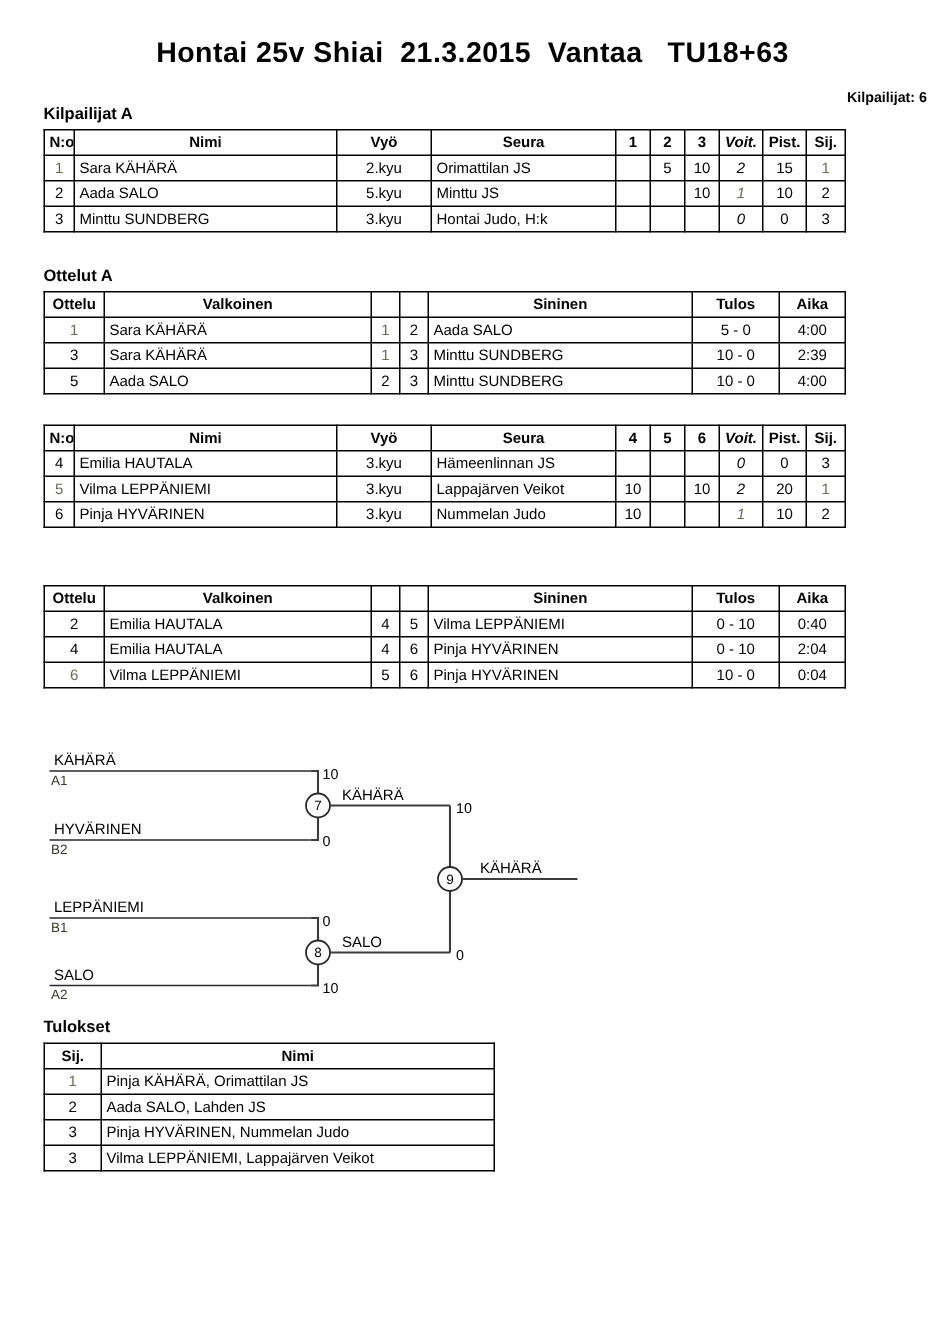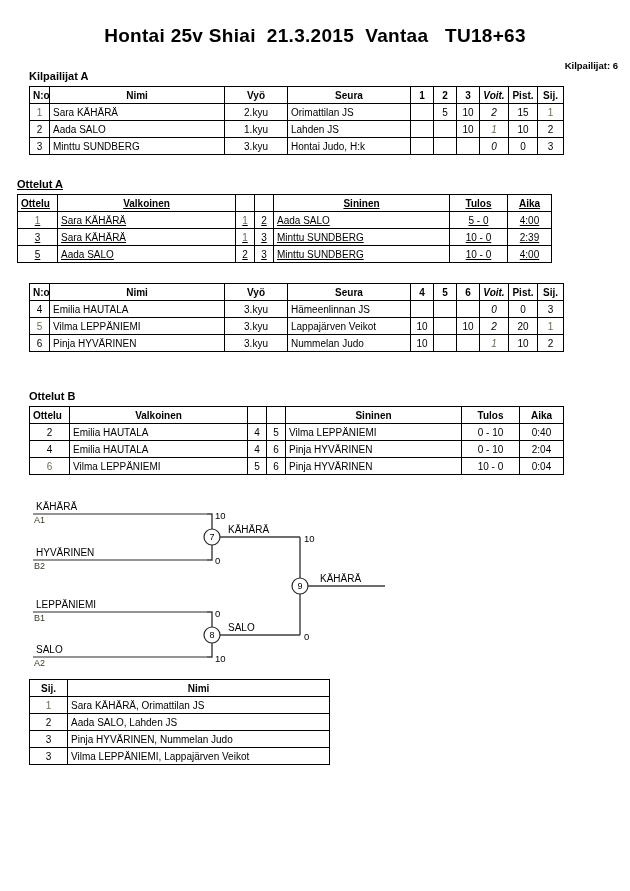--- a/index.html
+++ b/index.html
@@ -55,33 +55,34 @@
     border: 1px solid #000;
     height: 17px;
     padding: 0 3px;
     overflow: hidden;
     white-space: nowrap;
     font-weight: normal;
     line-height: 15px;
   }
   .sheet-table thead th {
     font-weight: bold;
+    text-align: center;
     border-bottom: 1.6px solid #000;
   }
   .c { text-align: center; }
   .l { text-align: left; }
   .faint { color: #6b6b55; }
 
   
   .grp-left { border-left: 1.6px solid #000 !important; font-style: italic; }
 
   
   .block { position: absolute; }
   #pool-a-block  { left: 29px; top: 70px;  width: 534px; }
-  #ottelut-a-block { left: 17px; top: 178px; width: 534px; text-decoration: underline; }
+  #ottelut-a-block { left: 29px; top: 178px; width: 534px; }
   #pool-b-block  { left: 29px; top: 283px; width: 534px; }
   #ottelut-b-block { left: 29px; top: 390px; width: 534px; }
   #results-block { left: 29px; top: 679px; width: 300px; }
 
   .sheet-table.pool   { width: 534px; }
   .sheet-table.bouts  { width: 534px; border-radius: 20px; }
   .sheet-table.results{ width: 300px; }
 
   
   #bracket {
@@ -173,22 +174,22 @@
         <td class="c"></td>
         <td class="c">5</td>
         <td class="c">10</td>
         <td class="c grp-left">2</td>
         <td class="c">15</td>
         <td class="c faint">1</td>
       </tr>
       <tr>
         <td class="c">2</td>
         <td class="l">Aada SALO</td>
-        <td class="c">1.kyu</td>
-        <td class="l">Lahden JS</td>
+        <td class="c">5.kyu</td>
+        <td class="l">Minttu JS</td>
         <td class="c"></td>
         <td class="c"></td>
         <td class="c">10</td>
         <td class="c grp-left faint">1</td>
         <td class="c">10</td>
         <td class="c">2</td>
       </tr>
       <tr>
         <td class="c">3</td>
         <td class="l">Minttu SUNDBERG</td>
@@ -323,21 +324,20 @@
         <td class="c"></td>
         <td class="c grp-left faint">1</td>
         <td class="c">10</td>
         <td class="c">2</td>
       </tr>
     </tbody>
   </table>
 </div>
 
 <div class="block" id="ottelut-b-block">
-  <div class="section-caption">Ottelut B</div>
   <table class="sheet-table bouts">
     <colgroup>
       <col style="width:40px">
         <col style="width:178px">
       <col style="width:19px">
         <col style="width:19px">
       <col style="width:176px">
         <col style="width:58px">
         <col style="width:44px">
     </colgroup>
@@ -426,35 +426,36 @@
     <text class="bk-score" x="304" y="48">10</text>
     <text class="bk-score" x="304" y="146">0</text>
     <circle class="bk-circle" cx="300" cy="92" r="8"></circle>
     <text class="bk-node-num" x="300" y="95">9</text>
     <text class="bk-name" x="320" y="88">KÄHÄRÄ</text>
     <line class="bk-line" x1="308" y1="92" x2="385" y2="92"></line>
   </svg>
 </div>
 
 <div class="block" id="results-block">
+  <div class="section-caption">Tulokset</div>
   <table class="sheet-table results">
     <colgroup>
         <col style="width:38px">
         <col style="width:262px">
       </colgroup>
     <thead>
       <tr>
         <th>Sij.</th>
         <th>Nimi</th>
       </tr>
     </thead>
     <tbody>
       <tr>
         <td class="c faint">1</td>
-        <td class="l">Sara KÄHÄRÄ, Orimattilan JS</td>
+        <td class="l">Pinja KÄHÄRÄ, Orimattilan JS</td>
       </tr>
       <tr>
         <td class="c">2</td>
         <td class="l">Aada SALO, Lahden JS</td>
       </tr>
       <tr>
         <td class="c">3</td>
         <td class="l">Pinja HYVÄRINEN, Nummelan Judo</td>
       </tr>
       <tr>

